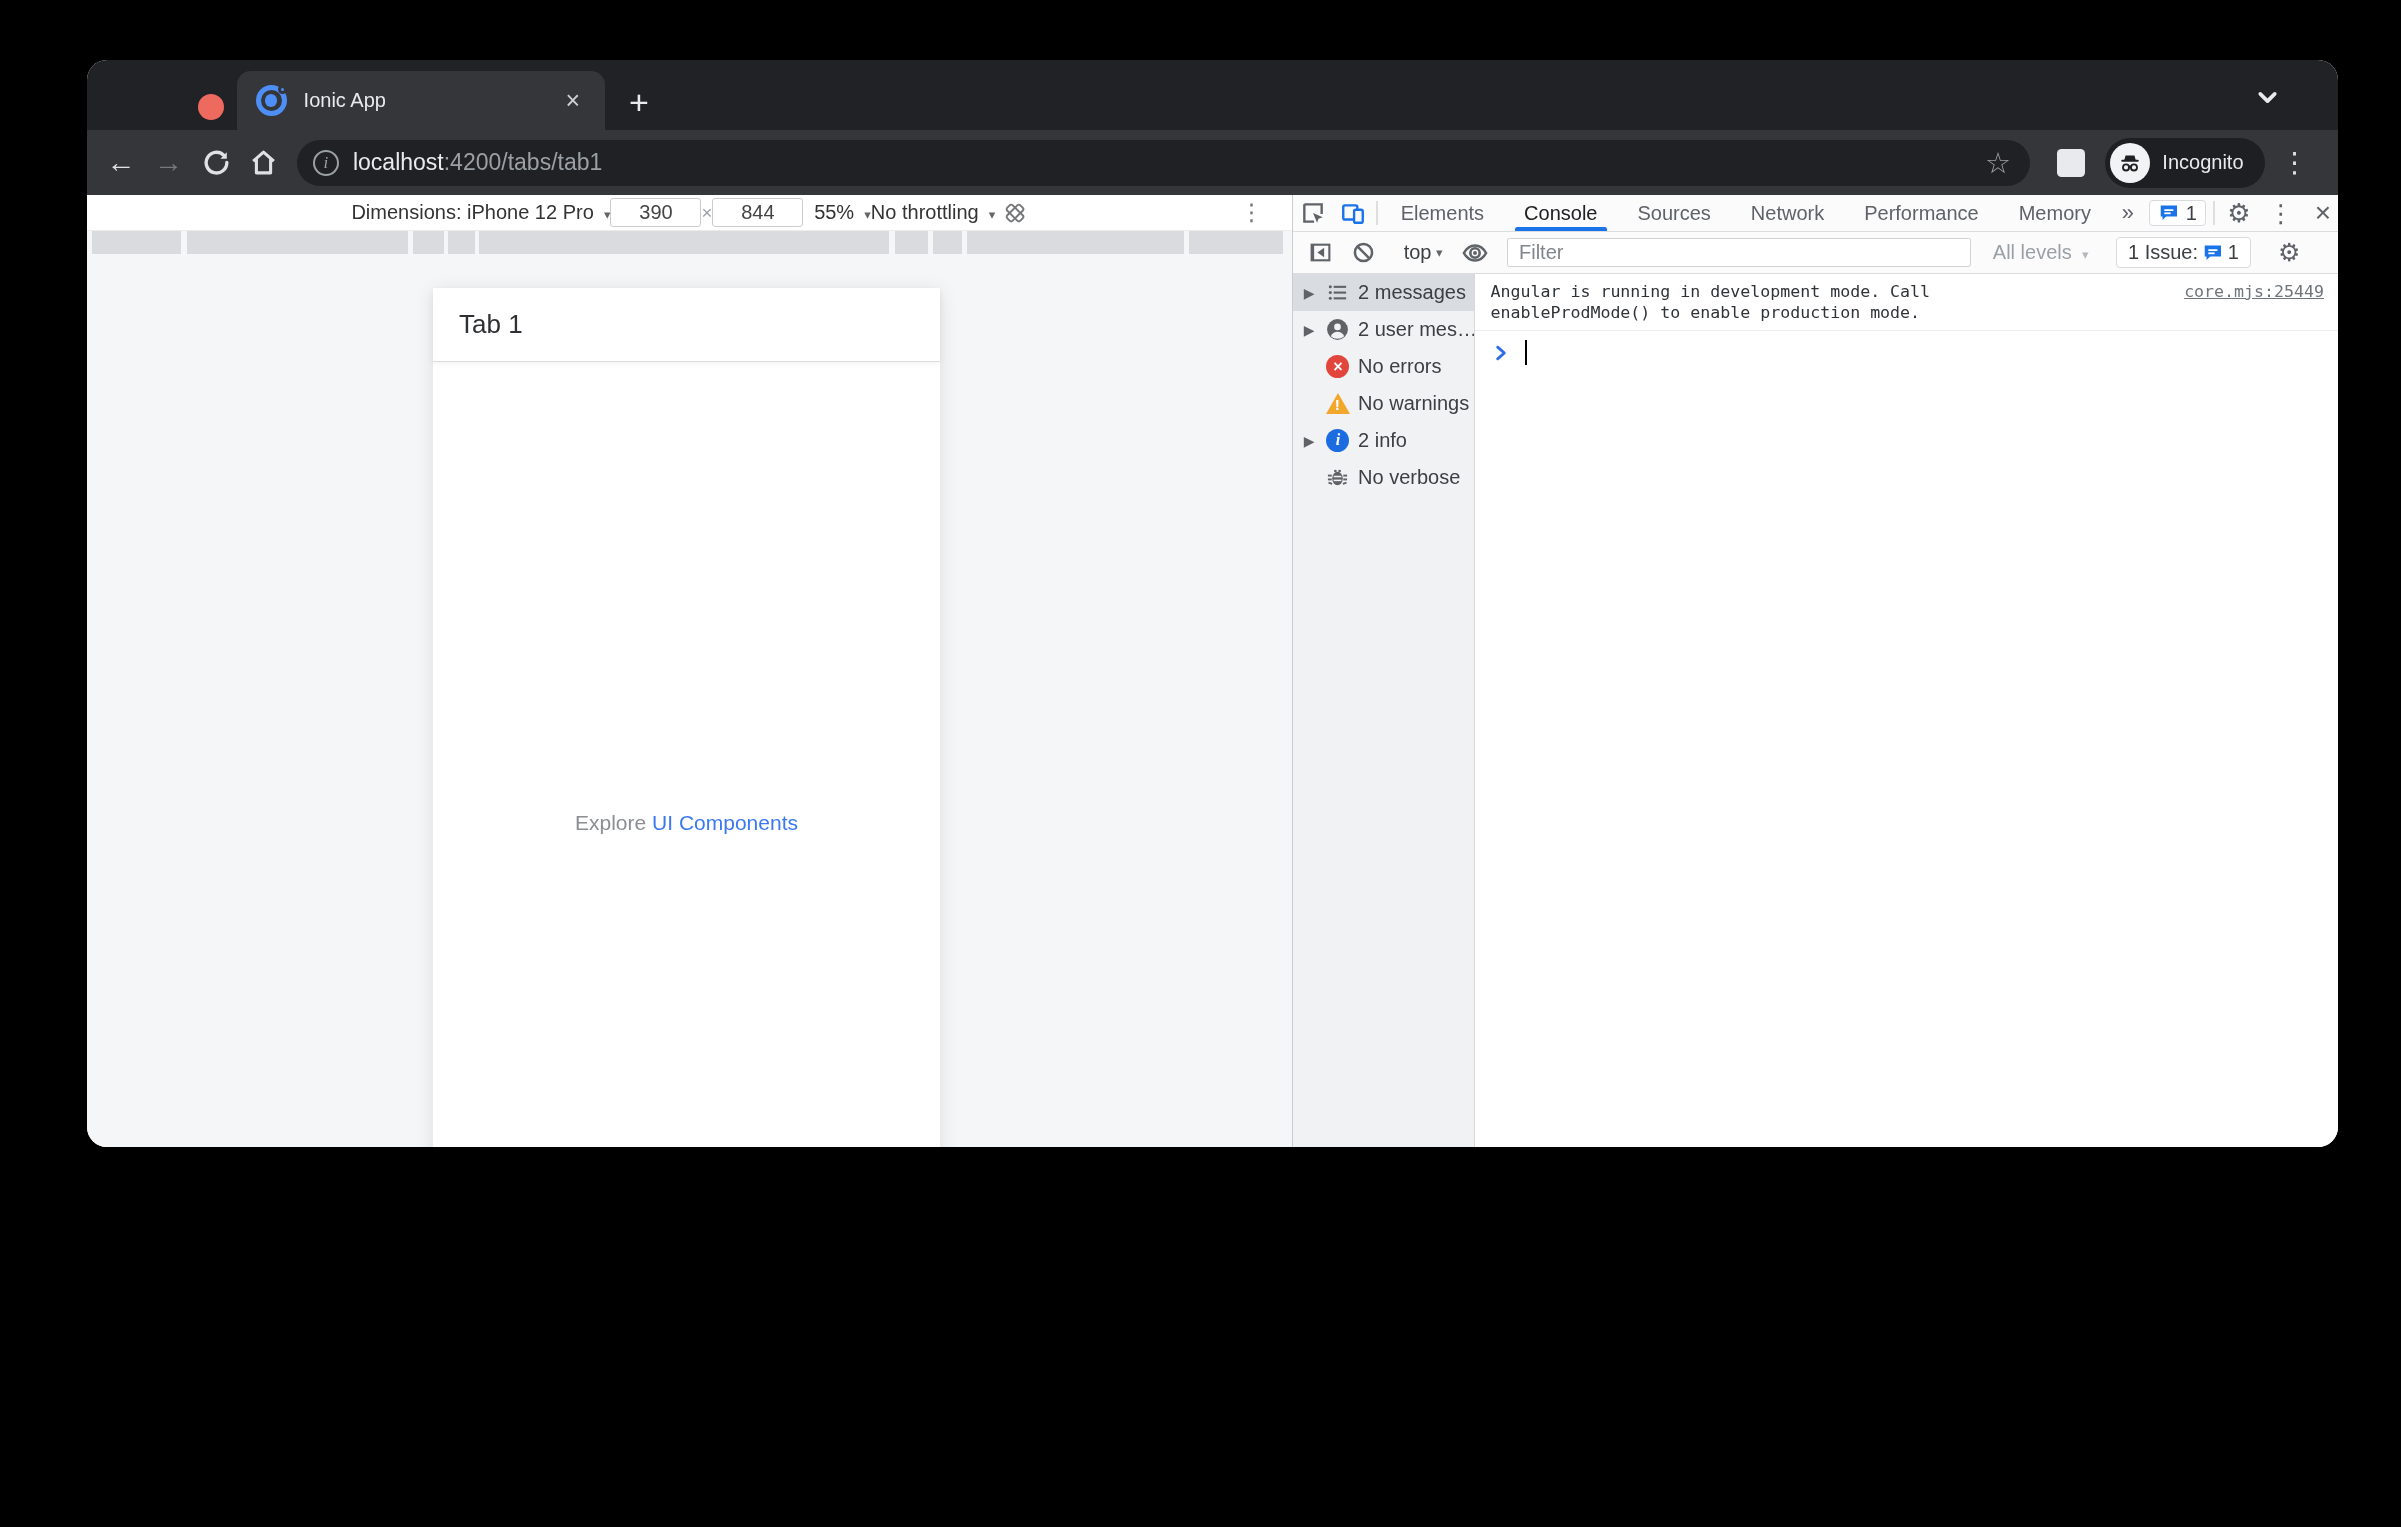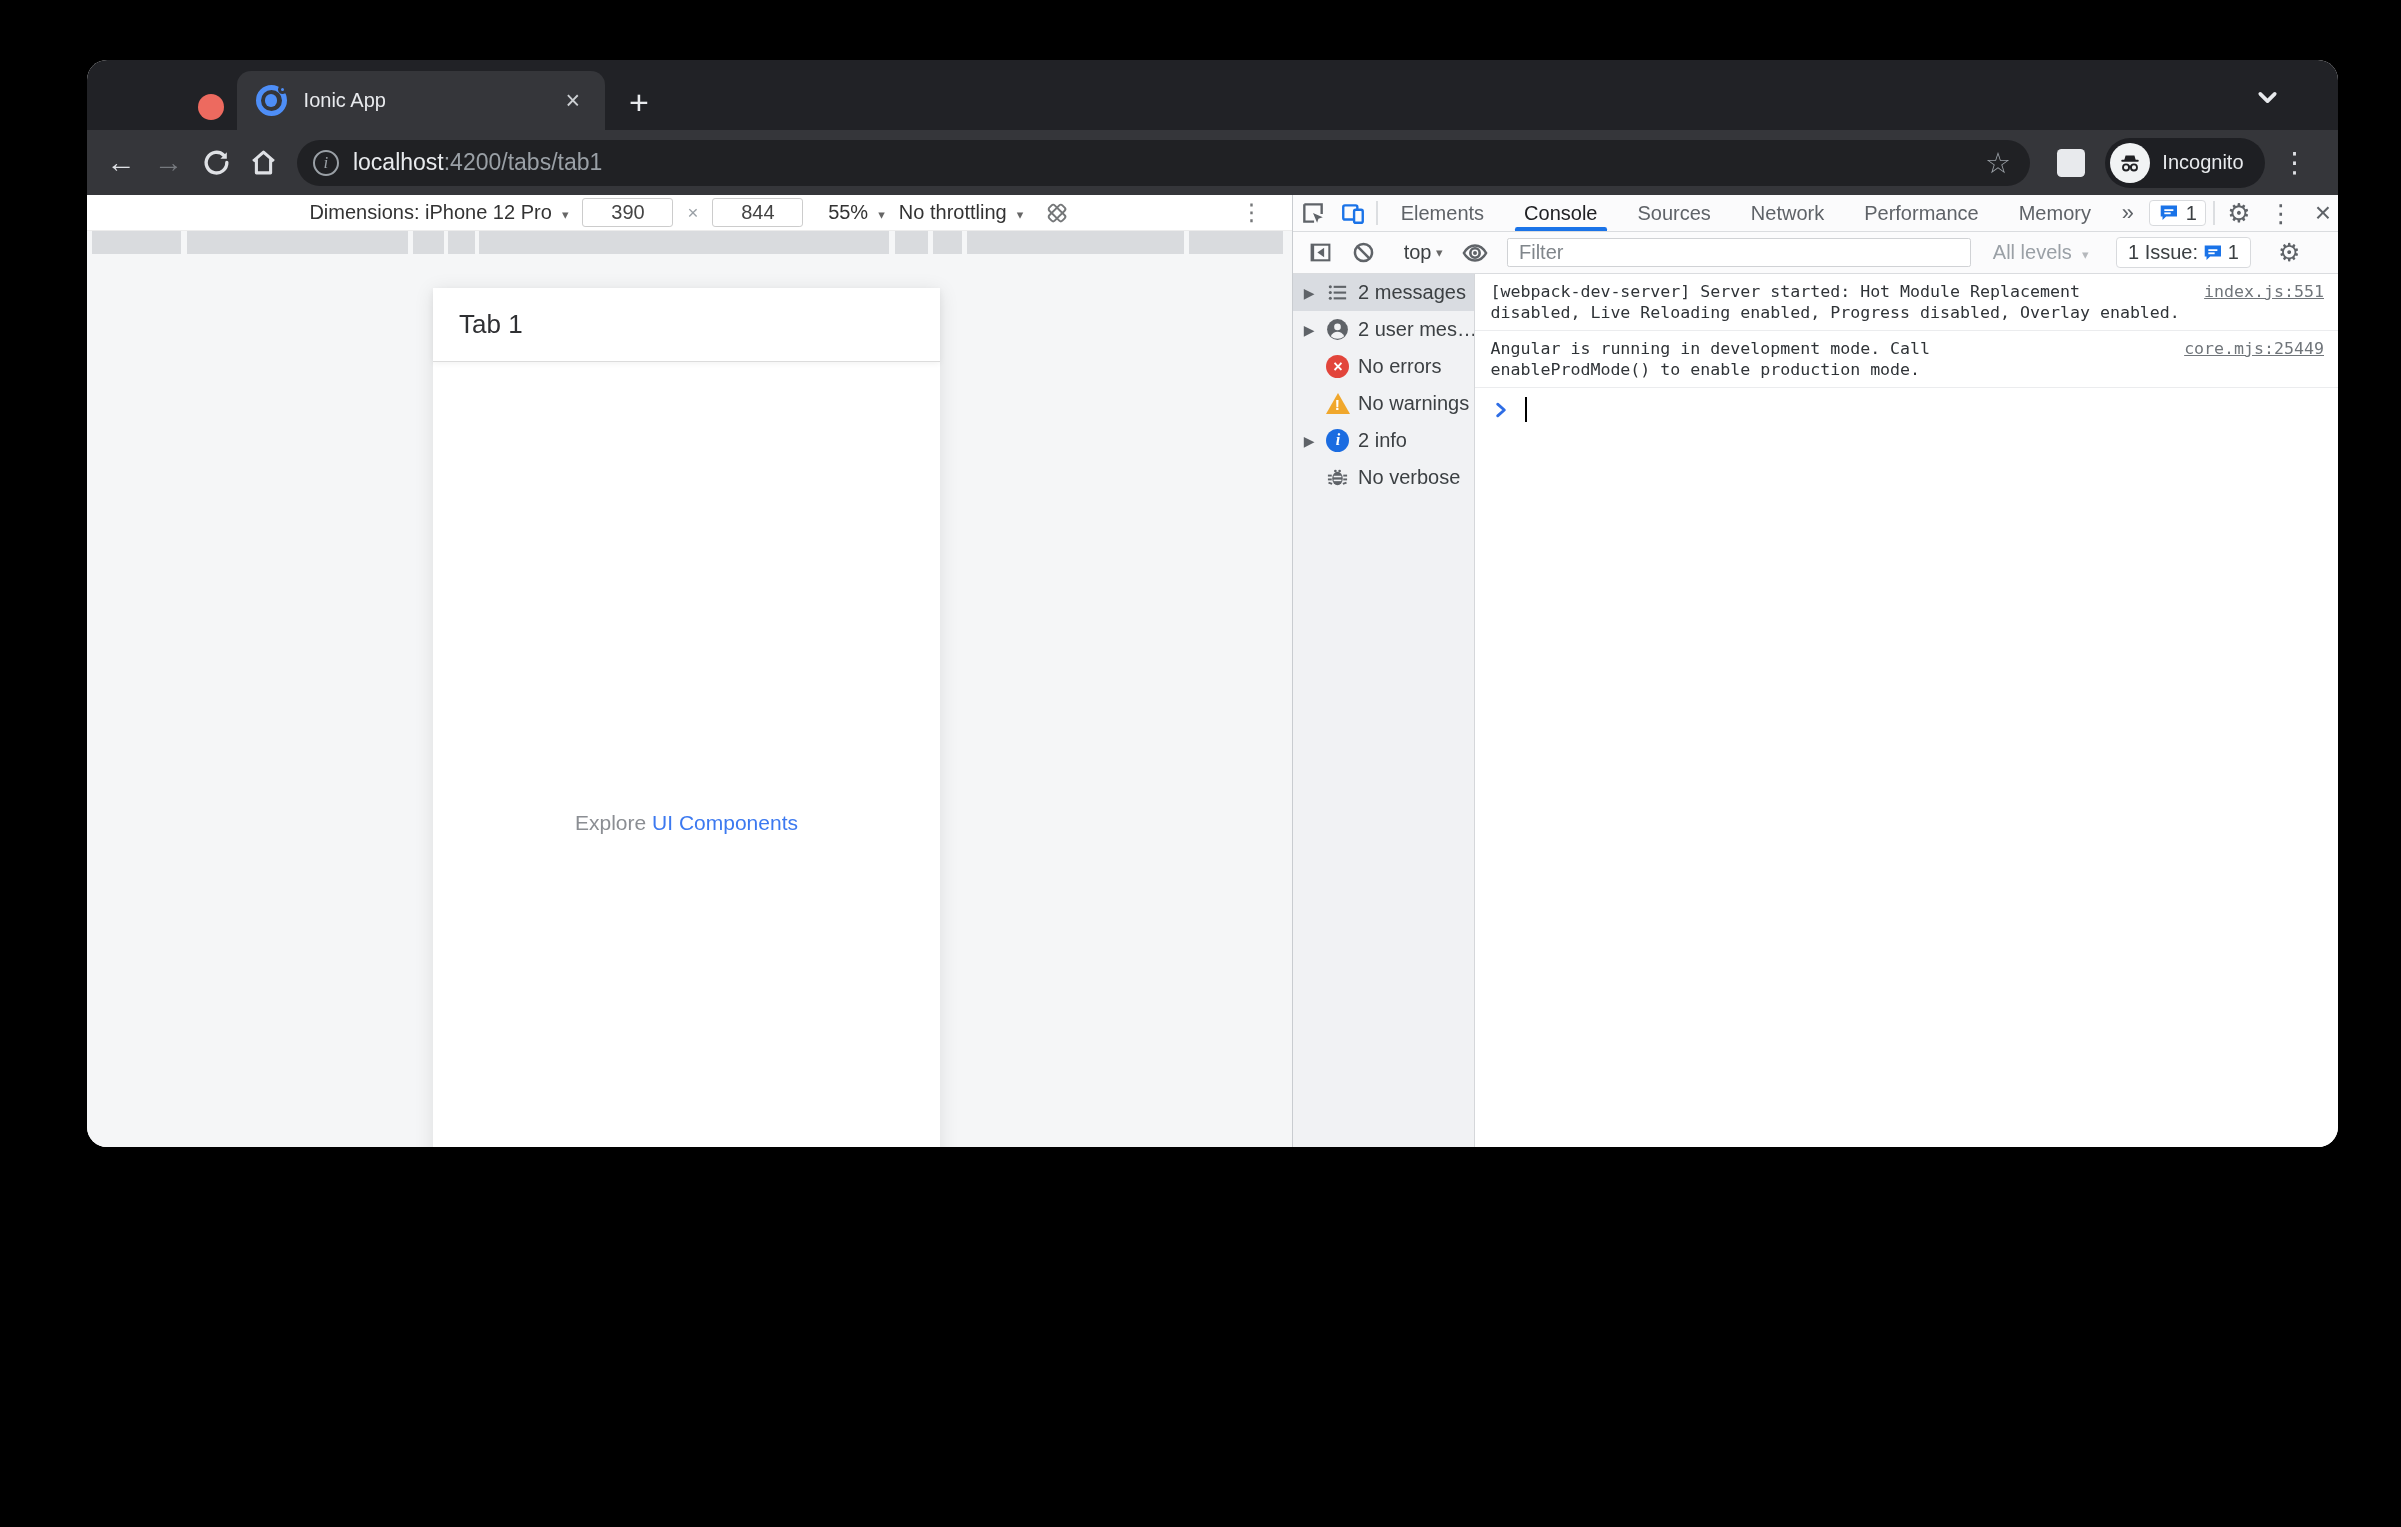--- a/index.html
+++ b/index.html
@@ -38,21 +38,21 @@
   .sidepanel-ic { width:28px; height:28px; background:#e8eaed; border-radius:4.6px; margin:0 15.5px; flex:none; }
   .incog { height:50px; background:#1e1f23; border-radius:25px; display:flex; align-items:center; padding:0 21.7px 0 4.6px; gap:12.4px; flex:none; }
   .incog-circle { width:40px; height:40px; border-radius:50%; background:#f1f3f4; display:flex; align-items:center; justify-content:center; }
   .incog-label { color:#e8eaed; font-size:20px; }
   .menu-dots { color:#dfe1e5; font-size:28px; padding:0 10.8px; }
 
   
   .main { flex:1; display:flex; min-height:0; }
   .device-pane { width:1206px; flex:none; background:#f5f6f7; display:flex; flex-direction:column; border-right:1.5px solid #c9ccd0; }
 
-  .device-toolbar { height:36px; background:#fff; border-bottom:0.8px solid #ececec; display:flex; align-items:center; justify-content:center; gap:14px; position:relative; font-size:20px; color:#333; flex:none; }
+  .device-toolbar { height:36px; background:#fff; border-bottom:0.8px solid #ececec; display:flex; align-items:center; justify-content:center; position:relative; font-size:20px; color:#333; flex:none; }
   .chev { font-size:13px; color:#666; margin-left:4.6px; }
   .dim-input { width:91px; height:29px; border:1.5px solid #ccc; border-radius:3.1px; background:#fff; text-align:center; font-size:20px; color:#444; font-family:"Liberation Sans",sans-serif; }
   .times-x { color:#9aa0a6; font-size:18.6px; }
   .rotate-ic { margin-left:6.2px; }
   .devtb-dots { position:absolute; right:29px; color:#757779; font-size:23px; }
 
   .media-bar { height:23px; position:relative; flex:none; }
   .media-bar div { position:absolute; top:0; height:23px; background:#d9dbde; }
 
   .viewport { flex:1; position:relative; }
@@ -398,27 +398,20 @@
                   <rect x="8" y="14.2" width="8" height="1.6" fill="#f1f2f4"></rect>
                 </svg>
             </span>
             <span>No verbose</span>
           </div>
         </div>
 
         <div class="console-main">
           <div class="cmsg">
             <span class="cmsg-text">
-              <span>[webpack-dev-server] Server started: Hot Module Replacement</span><br>
-              <span>disabled, Live Reloading enabled, Progress disabled, Overlay enabled.</span>
-            </span>
-            <a class="cmsg-src">index.js:551</a>
-          </div>
-          <div class="cmsg">
-            <span class="cmsg-text">
               <span>Angular is running in development mode. Call</span><br>
               <span>enableProdMode() to enable production mode.</span>
             </span>
             <a class="cmsg-src">core.mjs:25449</a>
           </div>
           <div class="prompt-row">
             <svg width="20" height="20" viewBox="0 0 24 24">
                 <path d="M8 5l8 7-8 7" fill="none" stroke="#2e6de5" stroke-width="3.4" stroke-linecap="round" stroke-linejoin="round"></path>
               </svg>
             <span class="prompt-cursor"></span>

